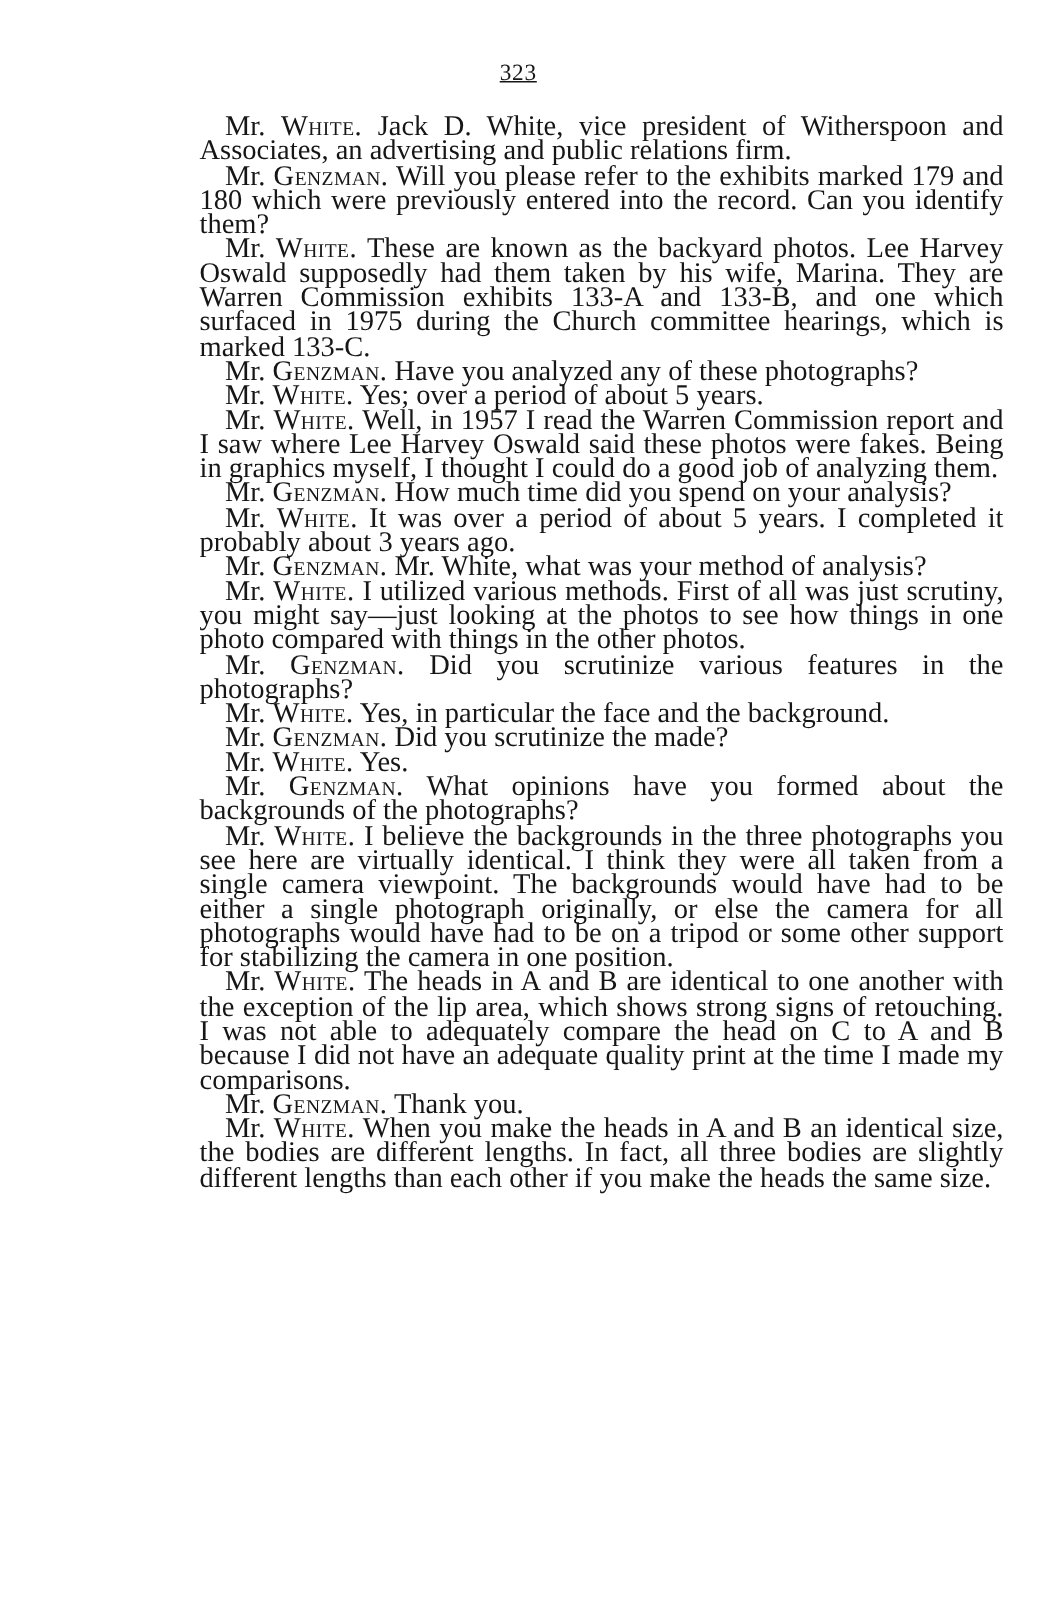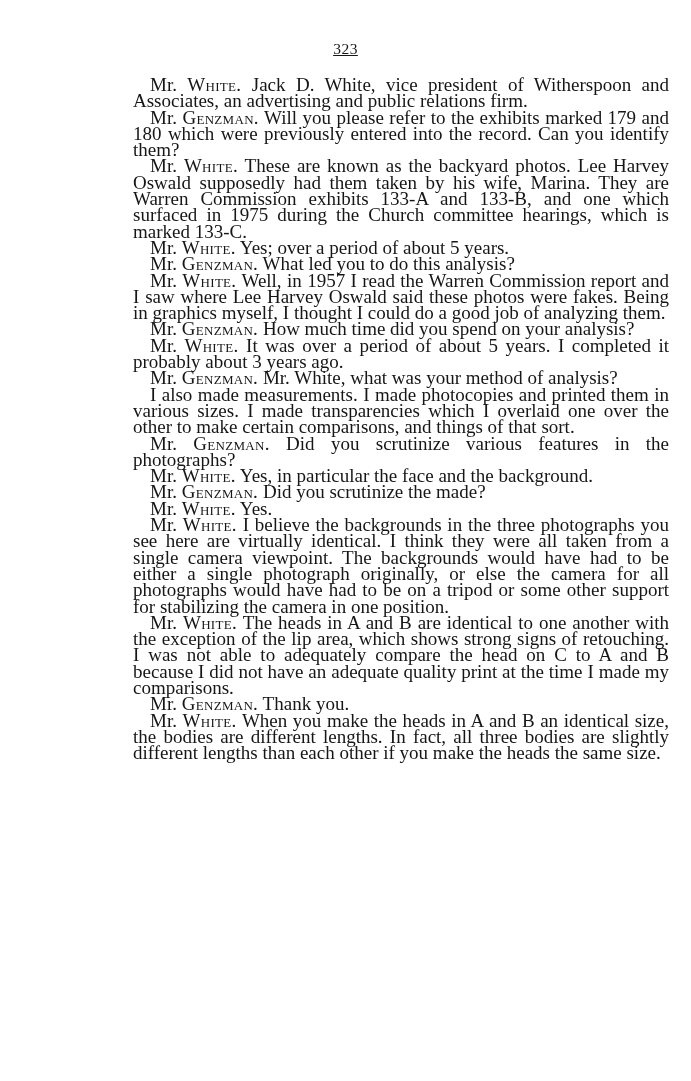--- a/index.html
+++ b/index.html
@@ -55,44 +55,45 @@
   <div class="folio">323</div>
 
   <div class="body-text">
 
     <p class="para"><span class="pfx">Mr.</span> <span class="sc">White.</span> <span class="txt">Jack D. White, vice president of Witherspoon and Associates, an advertising and public relations firm.</span></p>
 
     <p class="para"><span class="pfx">Mr.</span> <span class="sc">Genzman.</span> <span class="txt">Will you please refer to the exhibits marked 179 and 180 which were previously entered into the record. Can you identify them?</span></p>
 
     <p class="para"><span class="pfx">Mr.</span> <span class="sc">White.</span> <span class="txt">These are known as the backyard photos. Lee Harvey Oswald supposedly had them taken by his wife, Marina. They are Warren Commission exhibits 133-A and 133-B, and one which surfaced in 1975 during the Church committee hearings, which is marked 133-C.</span></p>
 
+    <p class="para"><span class="pfx">Mr.</span> <span class="sc">Genzman.</span> <span class="txt">Have you analyzed any of these photographs?</span></p>
 
     <p class="para"><span class="pfx">Mr.</span> <span class="sc">White.</span> <span class="txt">Yes; over a period of about 5 years.</span></p>
 
-    <p class="para"><span class="pfx">Mr.</span> <span class="sc">Genzman.</span> <span class="txt">What led you to do this analysis?</span></p>
 
     <p class="para"><span class="pfx">Mr.</span> <span class="sc">White.</span> <span class="txt">Well, in 1957 I read the Warren Commission report and I saw where Lee Harvey Oswald said these photos were fakes. Being in graphics myself, I thought I could do a good job of analyzing them.</span></p>
 
     <p class="para"><span class="pfx">Mr.</span> <span class="sc">Genzman.</span> <span class="txt">How much time did you spend on your analysis?</span></p>
 
     <p class="para"><span class="pfx">Mr.</span> <span class="sc">White.</span> <span class="txt">It was over a period of about 5 years. I completed it probably about 3 years ago.</span></p>
 
     <p class="para"><span class="pfx">Mr.</span> <span class="sc">Genzman.</span> <span class="txt">Mr. White, what was your method of analysis?</span></p>
 
+    <p class="para"><span class="pfx">Mr.</span> <span class="sc">White.</span> <span class="txt">I utilized various methods. First of all was just scrutiny, you might say—just looking at the photos to see how things in one photo compared with things in the other photos.</span></p>
 
-    <p class="para"><span class="pfx"></span> <span class="sc"></span> <span class="txt">I also made measurements. I made photocopies and printed them in various sizes. I made transparencies which I overlaid one over the other to make certain comparisons, and things of that sort.</span></p>
 
     <p class="para"><span class="pfx">Mr.</span> <span class="sc">Genzman.</span> <span class="txt">Did you scrutinize various features in the photographs?</span></p>
 
     <p class="para"><span class="pfx">Mr.</span> <span class="sc">White.</span> <span class="txt">Yes, in particular the face and the background.</span></p>
 
     <p class="para"><span class="pfx">Mr.</span> <span class="sc">Genzman.</span> <span class="txt">Did you scrutinize the made?</span></p>
 
     <p class="para"><span class="pfx">Mr.</span> <span class="sc">White.</span> <span class="txt">Yes.</span></p>
 
+    <p class="para"><span class="pfx">Mr.</span> <span class="sc">Genzman.</span> <span class="txt">What opinions have you formed about the backgrounds of the photographs?</span></p>
 
     <p class="para"><span class="pfx">Mr.</span> <span class="sc">White.</span> <span class="txt">I believe the backgrounds in the three photographs you see here are virtually identical. I think they were all taken from a single camera viewpoint. The backgrounds would have had to be either a single photograph originally, or else the camera for all photographs would have had to be on a tripod or some other support for stabilizing the camera in one position.</span></p>
 
 
     <p class="para"><span class="pfx">Mr.</span> <span class="sc">White.</span> <span class="txt">The heads in A and B are identical to one another with the exception of the lip area, which shows strong signs of retouching. I was not able to adequately compare the head on C to A and B because I did not have an adequate quality print at the time I made my comparisons.</span></p>
 
     <p class="para"><span class="pfx">Mr.</span> <span class="sc">Genzman.</span> <span class="txt">Thank you.</span></p>
 
 
     <p class="para"><span class="pfx">Mr.</span> <span class="sc">White.</span> <span class="txt">When you make the heads in A and B an identical size, the bodies are different lengths. In fact, all three bodies are slightly different lengths than each other if you make the heads the same size.</span></p>

